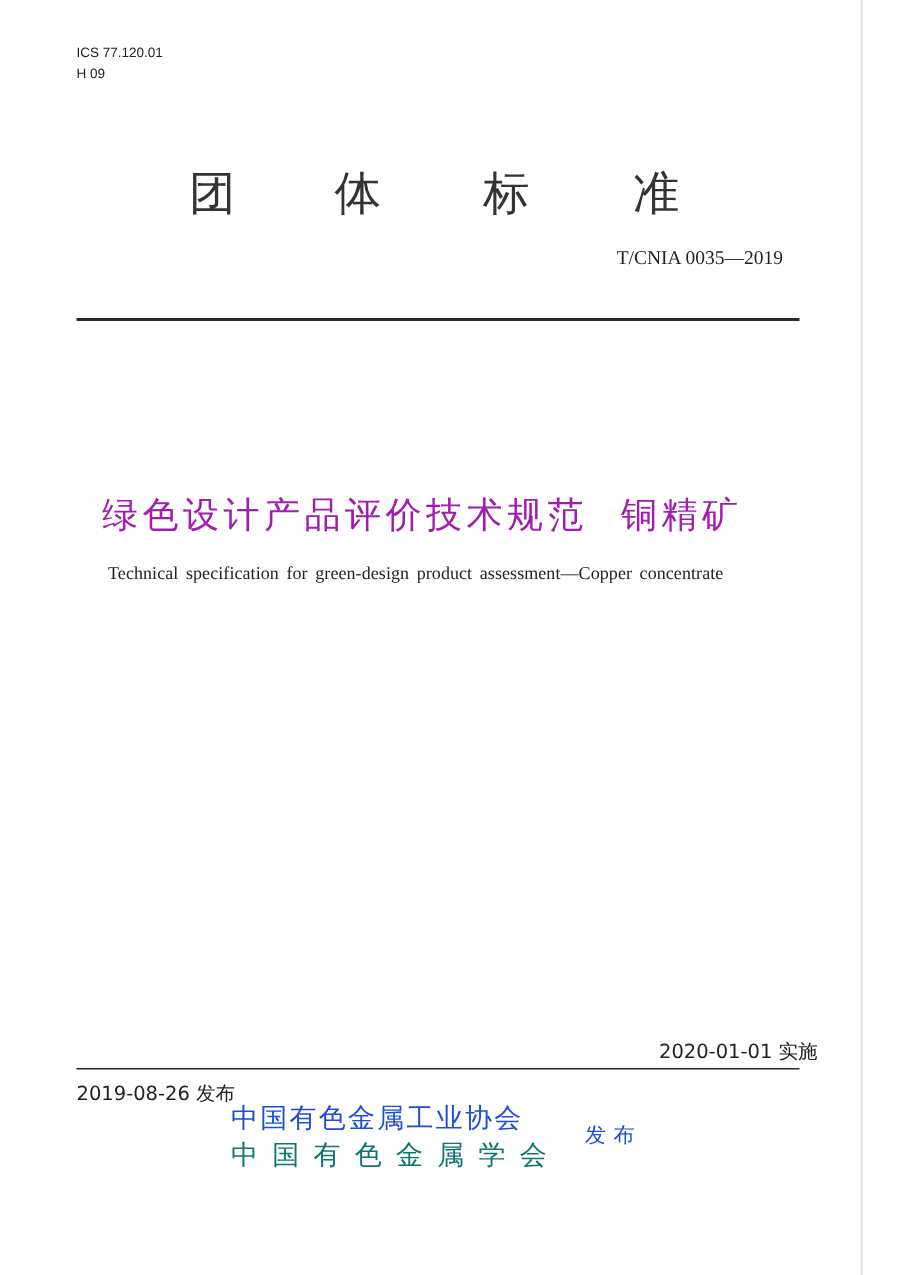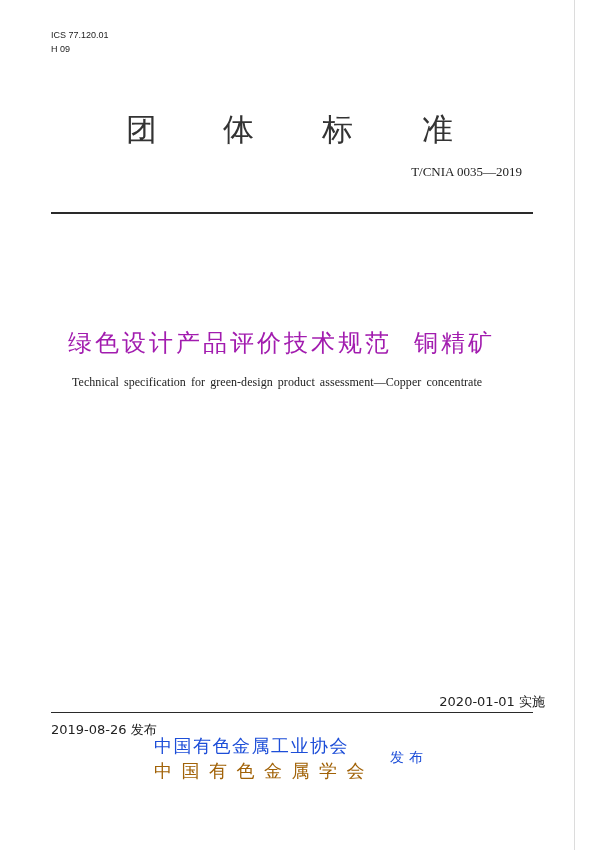--- a/index.html
+++ b/index.html
@@ -98,21 +98,21 @@
       font-family: "DejaVu Serif", serif;
       font-size: 18px; line-height: 22px;
       letter-spacing: 1.5px;
       color: #1d4ed8;
     }
     .publisher2 {
       left: 154px; top: 760px;
       font-family: "DejaVu Serif", serif;
       font-size: 18px; line-height: 22px;
       letter-spacing: 9.5px;
-      color: #a16207;
+      color: #0f766e;
     }
     .publish-label {
       left: 390px; top: 749px;
       font-family: "DejaVu Serif", serif;
       font-size: 14px; line-height: 16px;
       letter-spacing: 5px;
       color: #1d4ed8;
     }
 
     .scan-edge {

